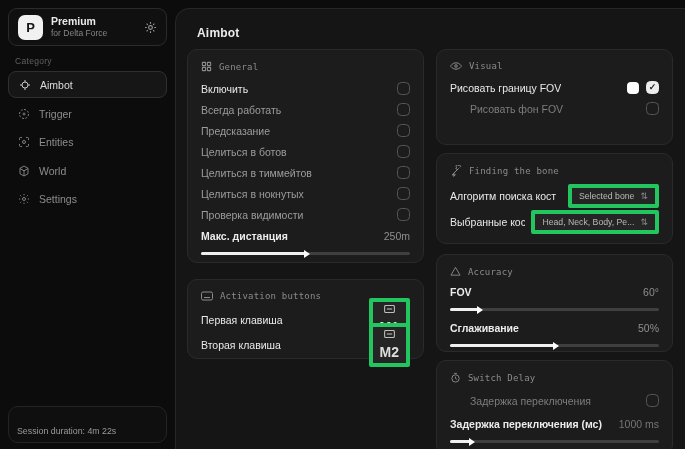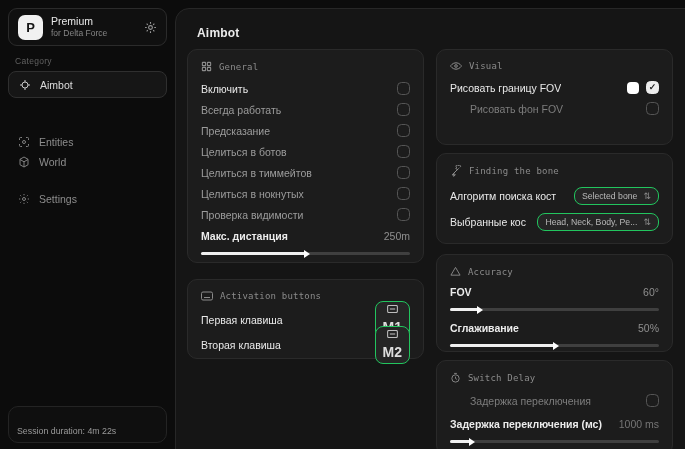--- a/index.html
+++ b/index.html
@@ -19,21 +19,21 @@
     position:absolute; left:8px; top:8px; width:159px; height:38px;
     border:1px solid #2b2b2b; border-radius:9px;
     display:flex; align-items:center; padding:0 9px; gap:8px; background:#101010;
   }
   .logo {
     width:25px; height:25px; border-radius:7px; background:#f1f1f1; color:#161616;
     display:flex; align-items:center; justify-content:center;
     font-weight:bold; font-size:13px; flex:0 0 auto;
   }
   .premium-txt { flex:1 1 auto; line-height:1.25; }
-  .premium-title { font-size:10.5px; font-weight:normal; color:#e9e9e9; }
+  .premium-title { font-size:10.5px; font-weight:bold; color:#e9e9e9; }
   .premium-sub { font-size:8.5px; color:#868686; }
   .gear-btn { color:#9a9a9a; cursor:pointer; }
 
   .category-label { position:absolute; left:15px; top:56px; font-size:8.5px; color:#616161; letter-spacing:.3px; }
 
   .nav-item {
     position:absolute; left:8px; width:159px; height:27px;
     display:flex; align-items:center; gap:9px; padding:0 10px;
     color:#8d8d8d; cursor:pointer; border-radius:8px;
   }
@@ -99,21 +99,21 @@
     margin:7px 0 6px 0; cursor:pointer;
   }
   .slider .fill { position:absolute; left:0; top:0; height:3px; background:#f0f0f0; border-radius:2px; }
   .slider .handle {
     position:absolute; top:-2.5px; width:0; height:0; margin-left:-2px;
     border-left:6px solid #ffffff; border-top:4px solid transparent; border-bottom:4px solid transparent;
   }
 
   .chip {
     display:flex; align-items:center; gap:6px; flex:0 0 auto;
-    background:#252525; border:1px solid #22c55e; border-radius:8px;
+    background:#252525; border:4px solid #22c55e; border-radius:2px;
     padding:3px 7px; font-size:8.7px; color:#b9b9b9; cursor:pointer;
     white-space:nowrap; margin-left:6px;
   }
   .chip .chip-val { max-width:118px; overflow:hidden; text-overflow:ellipsis; }
   .chip .updown { color:#8a8a8a; font-size:9px; line-height:1; }
   .keychip { color:#dedede; font-size:14px; font-weight:bold;flex-direction:column; }
   .keychip .kicon { color:#bdbdbd; }
 
   
   .card.general { height:214px; margin-bottom:16px; }
@@ -148,32 +148,41 @@
   <div class="nav-item selected" style="top:71px;">
     <span class="nicon">
       <svg width="12" height="12" viewBox="0 0 24 24" fill="none" stroke="currentColor" stroke-width="2">
         <circle cx="12" cy="12" r="6"></circle>
           <path d="M12 2v4M12 18v4M2 12h4M18 12h4"></path>
       </svg>
     </span>
     <span>Aimbot</span>
   </div>
 
+  <div class="nav-item" style="top:100px;">
+    <span class="nicon">
+      <svg width="12" height="12" viewBox="0 0 24 24" fill="none" stroke="currentColor" stroke-width="2">
+        <circle cx="12" cy="12" r="2"></circle>
+          <path d="M12 3a9 9 0 0 1 9 9M21 12a9 9 0 0 1-9 9M12 21a9 9 0 0 1-9-9M3 12a9 9 0 0 1 9-9" stroke-dasharray="4 3"></path>
+      </svg>
+    </span>
+    <span>Trigger</span>
+  </div>
 
   <div class="nav-item" style="top:128px;">
     <span class="nicon">
       <svg width="12" height="12" viewBox="0 0 24 24" fill="none" stroke="currentColor" stroke-width="2">
         <path d="M3 8V5a2 2 0 0 1 2-2h3M16 3h3a2 2 0 0 1 2 2v3M21 16v3a2 2 0 0 1-2 2h-3M8 21H5a2 2 0 0 1-2-2v-3"></path>
         <circle cx="12" cy="12" r="3"></circle>
       </svg>
     </span>
     <span>Entities</span>
   </div>
 
-  <div class="nav-item" style="top:141px;align-items:flex-end;">
+  <div class="nav-item" style="top:157px;">
     <span class="nicon">
       <svg width="12" height="12" viewBox="0 0 24 24" fill="none" stroke="currentColor" stroke-width="2">
         <path d="M12 2l8 4.5v11L12 22l-8-4.5v-11z"></path>
           <path d="M12 11.5L20 7M12 11.5V22M12 11.5L4 7"></path>
       </svg>
     </span>
     <span>World</span>
   </div>
 
   <div class="nav-item" style="top:185px;">

